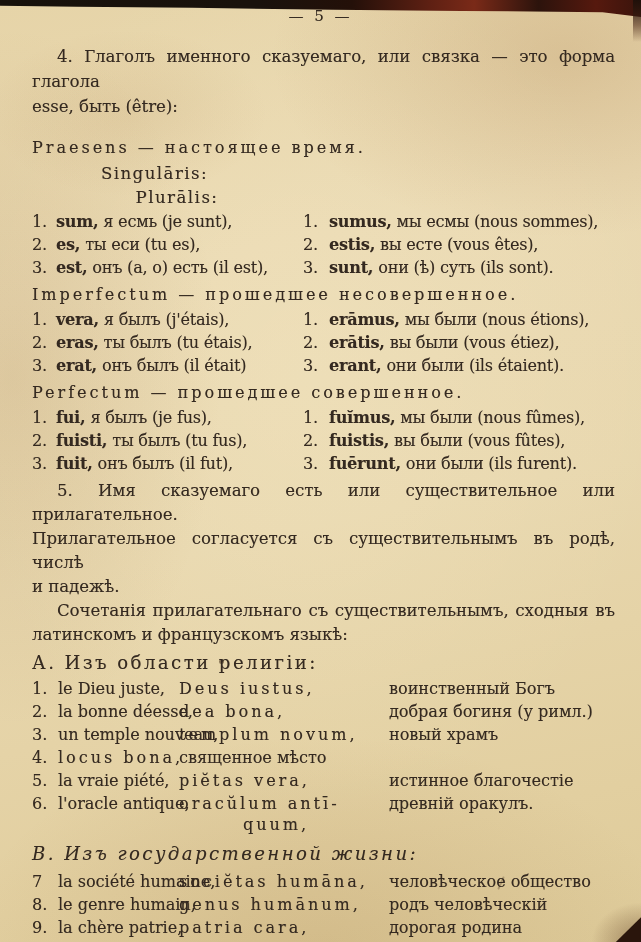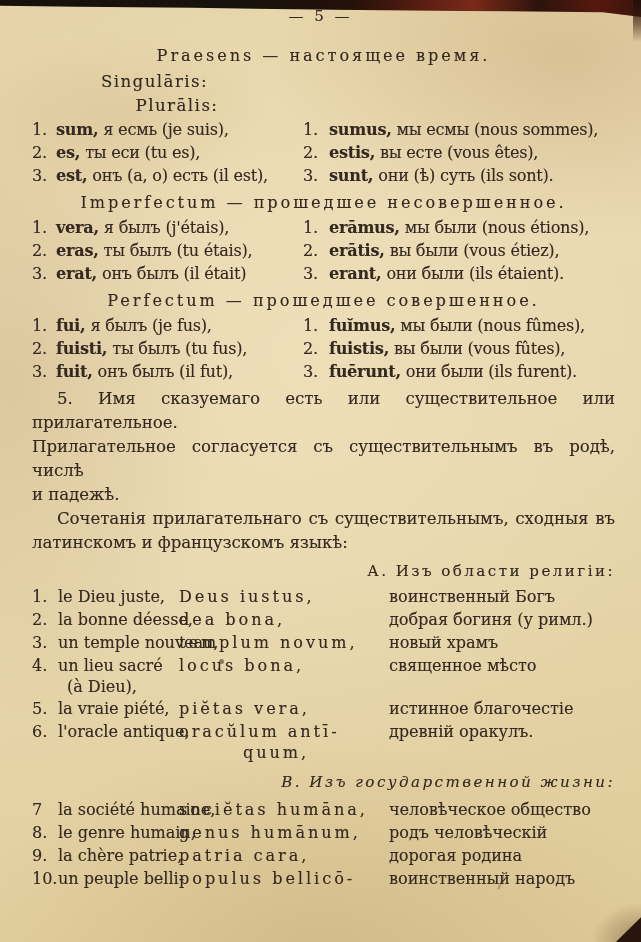--- a/index.html
+++ b/index.html
@@ -35,22 +35,22 @@
   }
   .speck{ position:absolute; background:rgba(70,50,28,.55); border-radius:50%; }
   .pencil{ position:absolute; width:2px; height:14px; background:rgba(90,70,45,.35); transform:rotate(24deg); border-radius:2px;}
   
   .pagenum{ position:absolute; top:7px; left:0; width:100%; text-align:center;
     font-size:15px; letter-spacing:3px; }
   .content{ position:absolute; top:0; left:0; right:0; padding:44px 26px 0 32px; font-size:16.5px; }
   .para{ line-height:25px; }
   .jline{ text-align:justify; text-align-last:justify; }
   .indent{ text-indent:25px; }
-  .title{ text-align:center; font-size:16px; letter-spacing:3px; line-height:24px; white-space:nowrap; }
-  .stitle{ text-align:right; font-size:15px; letter-spacing:2.5px; line-height:24px; }
+  .title{ text-align:left; font-size:16px; letter-spacing:3px; line-height:24px; white-space:nowrap; }
+  .stitle{ text-align:left; font-size:18px; letter-spacing:2.5px; line-height:24px; }
   
   .labels{ display:flex; line-height:24px; margin-top:2px;flex-direction:column;}
   .lab-l{ width:245px; text-align:center; letter-spacing:1.5px;}
   .lab-r{ width:290px; text-align:center; letter-spacing:1.5px;}
   .crow{ display:flex; line-height:23px; white-space:nowrap; font-size:16px; letter-spacing:-.2px;}
   .cleft{ min-width:271px; display:flex;}
   .cright{ display:flex;}
   .num{ width:24px; flex:none; }
   .cright .num{ width:26px; }
   .lat{ font-weight:bold; margin-right:5px;}
@@ -78,30 +78,34 @@
   <div class="speck" style="left:219px;top:659px;width:5px;height:5px;"></div>
   <div class="speck" style="left:455px;top:612px;width:3px;height:3px;opacity:.4;"></div>
   <div class="pencil" style="left:500px;top:876px;"></div>
   <div class="corner-br-shadow"></div>
   <div class="corner-br"></div>
 
   <div class="pagenum txt">— 5 —</div>
 
   <div class="content txt">
 
+    <div class="para mb-praesens">
+      <div class="jline indent">4. Глаголъ именного сказуемаго, или связка — это форма глагола</div>
+      <div>esse, быть (être):</div>
+    </div>
 
     <div class="title">Praesens — настоящее время.</div>
     <div class="labels">
       <div class="lab-l">Singulāris:</div>
       <div class="lab-r">Plurālis:</div>
     </div>
     <div class="crow">
       <div class="cleft">
           <span class="num">1.</span>
-          <span><span class="lat">sum,</span><span>я есмь (je suis),</span></span>
+          <span><span class="lat">sum,</span><span>я есмь (je sunt),</span></span>
         </div>
       <div class="cright">
           <span class="num">1.</span>
           <span><span class="lat">sumus,</span><span>мы есмы (nous sommes),</span></span>
         </div>
     </div>
     <div class="crow">
       <div class="cleft">
           <span class="num">2.</span>
           <span><span class="lat">es,</span><span>ты еси (tu es),</span></span>
@@ -211,21 +215,20 @@
       <span class="vru">добрая богиня (у римл.)</span>
     </div>
     <div class="vrow">
       <span class="num">3.</span>
       <span class="vfr">un temple nouveau,</span>
       <span class="vla">templum novum,</span>
       <span class="vru">новый храмъ</span>
     </div>
     <div class="vrow">
       <span class="num">4.</span>
-      <span class="vfr"><span>un lieu sacré</span><span class="cont" style="display:block;">(à Dieu),</span></span>
       <span class="vla">locus bona,</span>
       <span class="vru">священное мѣсто</span>
     </div>
     <div class="vrow">
       <span class="num">5.</span>
       <span class="vfr">la vraie piété,</span>
       <span class="vla">piĕtas vera,</span>
       <span class="vru">истинное благочестіе</span>
     </div>
     <div class="vrow">

